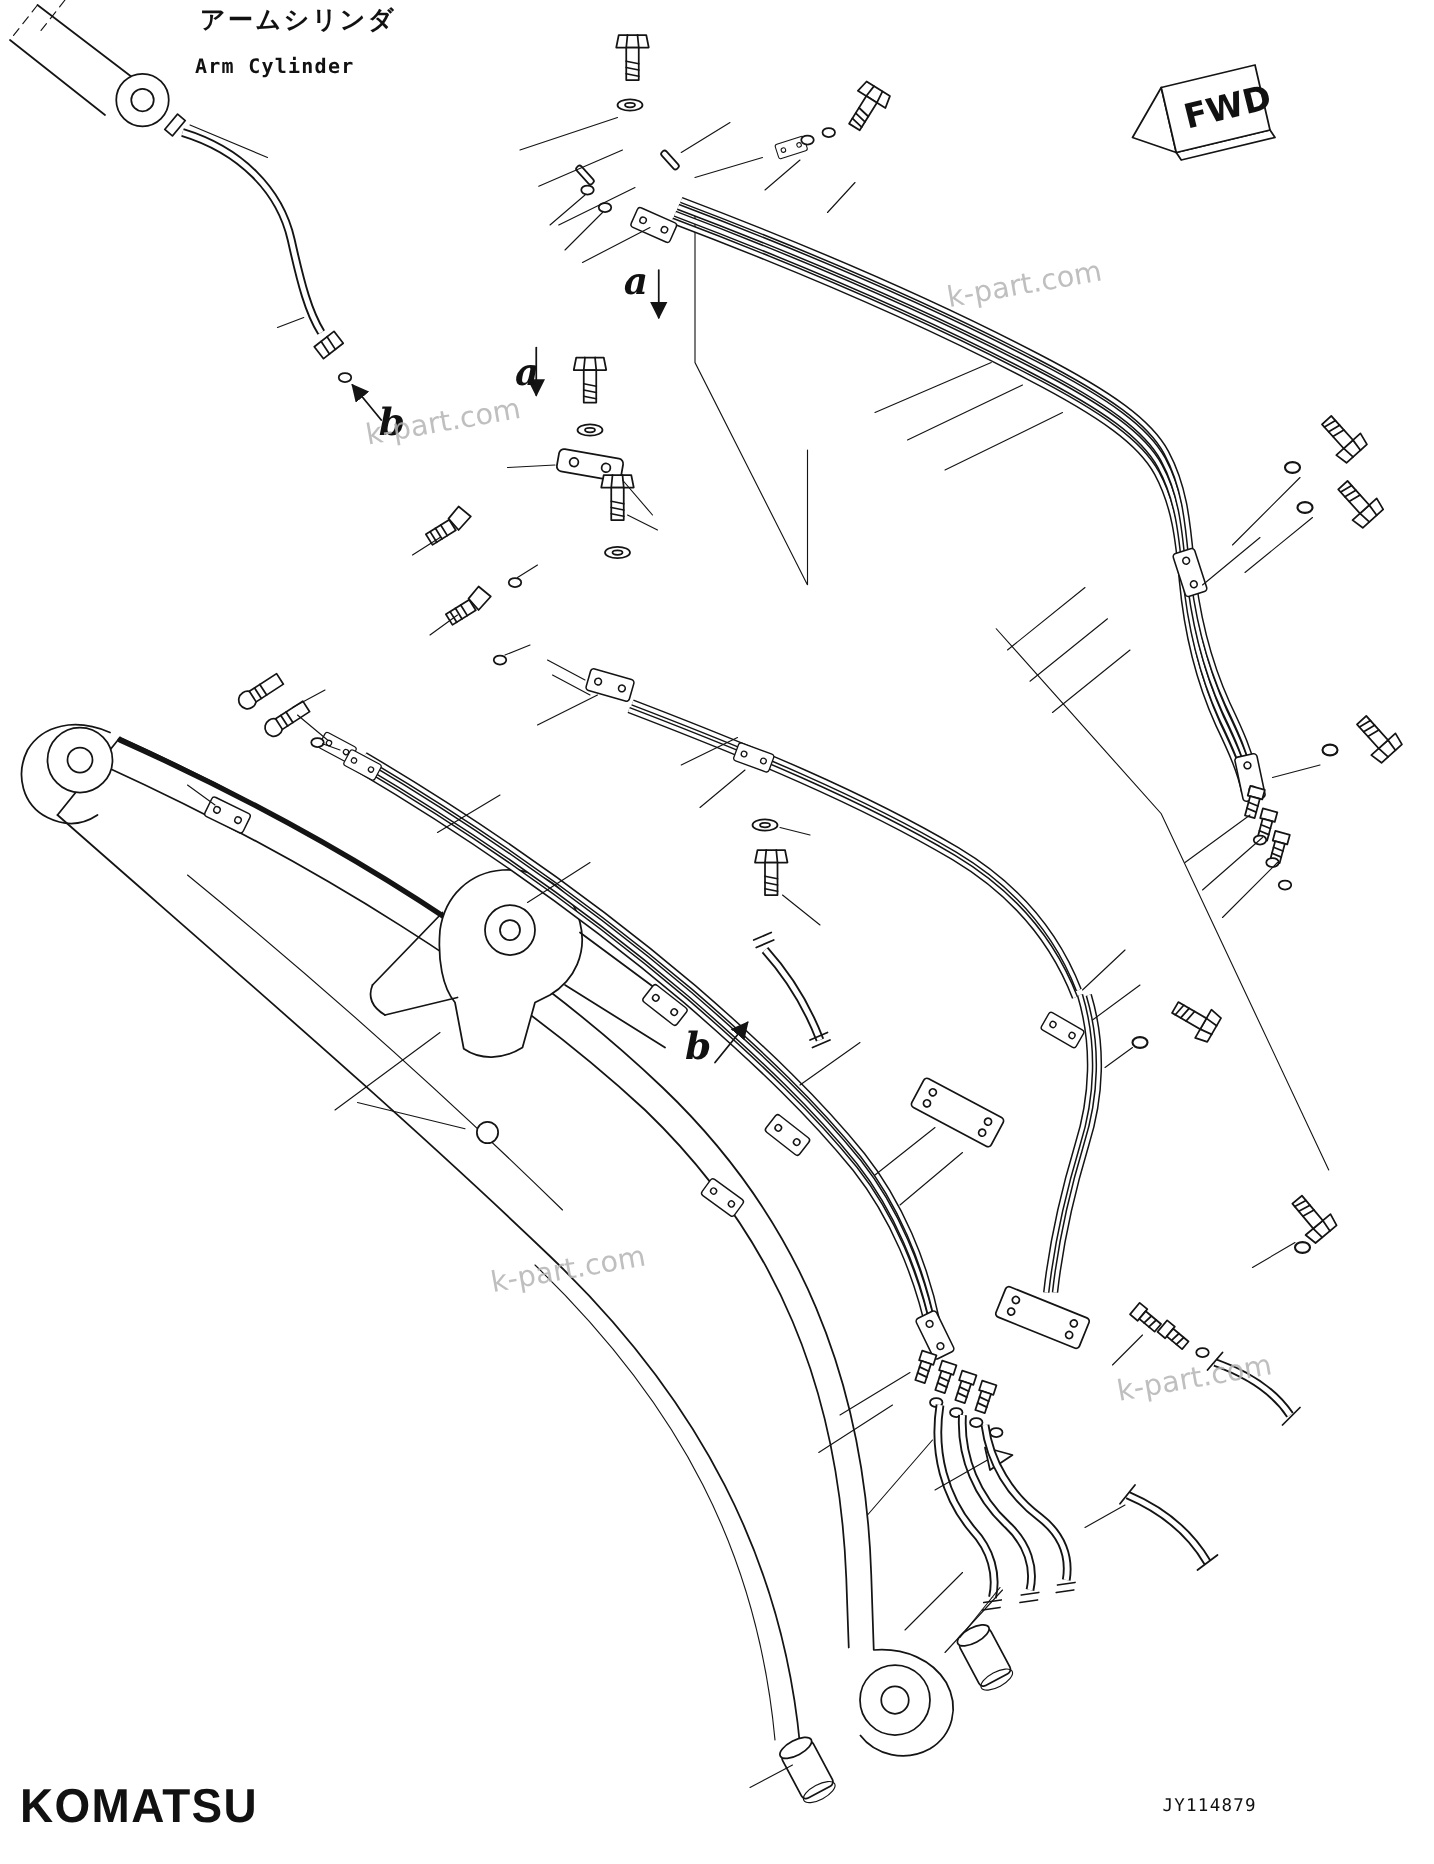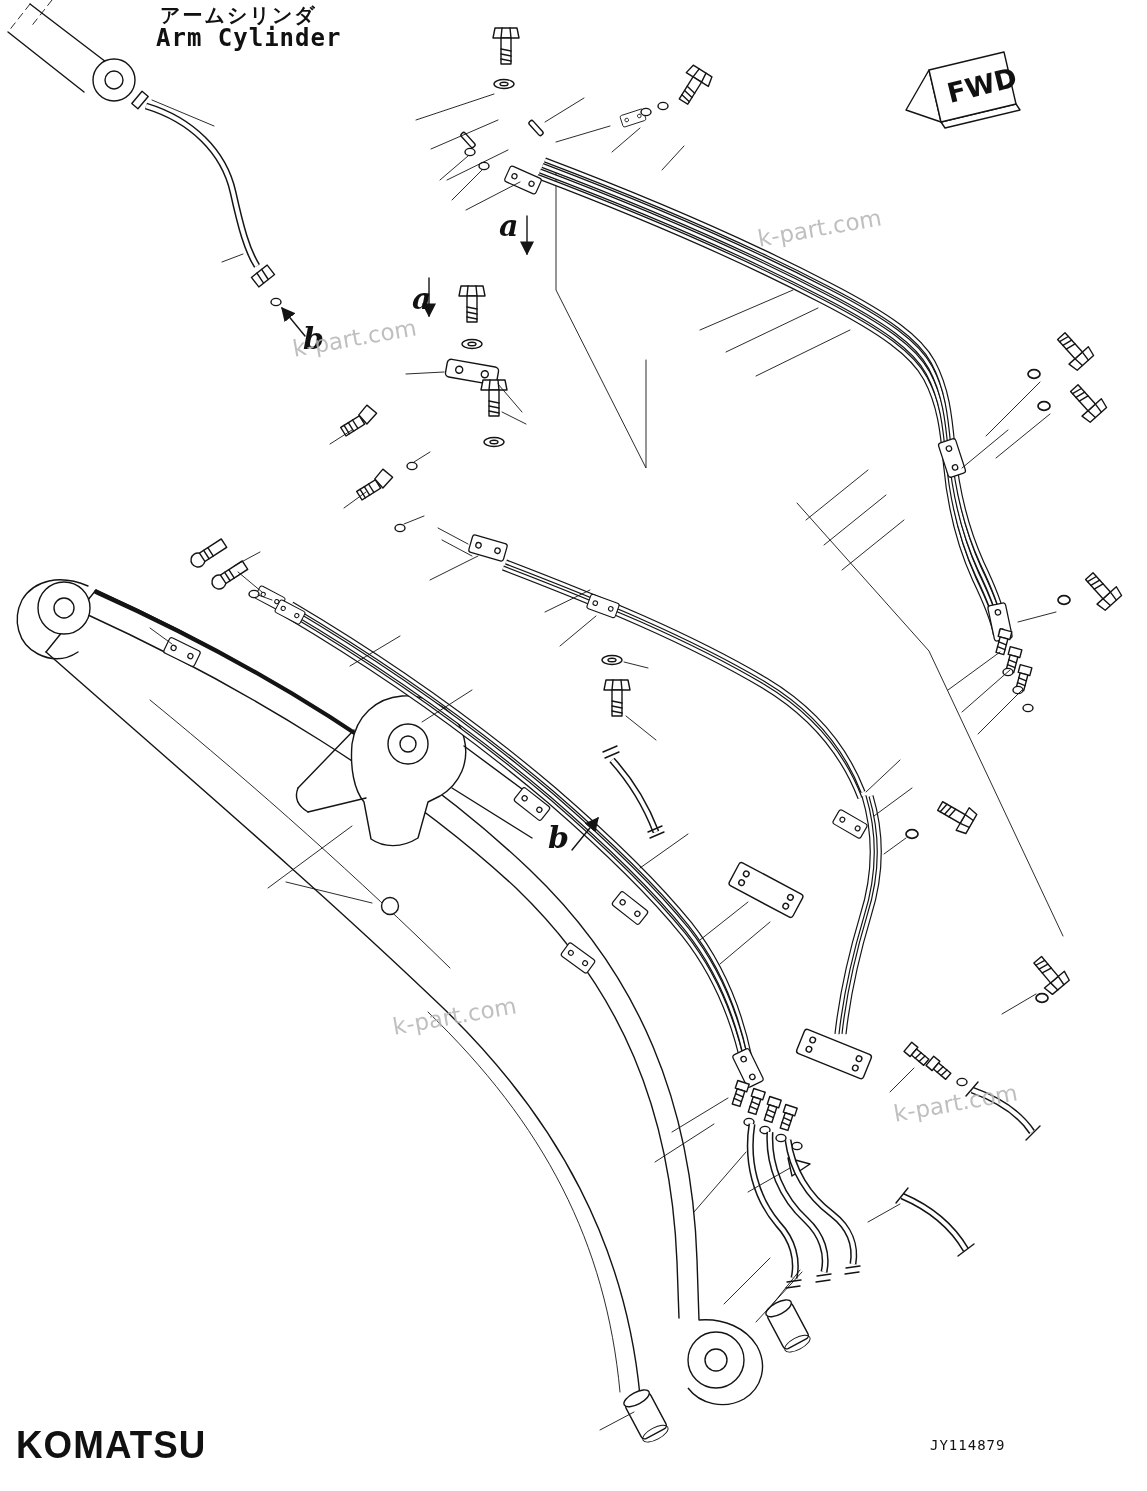--- a/index.html
+++ b/index.html
@@ -12,21 +12,21 @@
   .band{fill:none;stroke:#141414;stroke-width:4.2;stroke-linecap:round}
   .fillw{fill:#ffffff;stroke:#141414;stroke-width:1.4;stroke-linejoin:round}
   .tube-o{fill:none;stroke:#141414;stroke-width:5.2}
   .tube-i{fill:none;stroke:#ffffff;stroke-width:2.8}
   .hose-o{fill:none;stroke:#141414;stroke-width:7}
   .hose-i{fill:none;stroke:#ffffff;stroke-width:4}
   .dash{stroke-dasharray:7 5}
   
   .label{position:absolute;white-space:nowrap;}
   .jp-title{left:160px;top:2px;font-size:20px;font-weight:600;letter-spacing:2px;text-align:center;}
-  .en-title{left:156px;top:24px;font-size:24px;font-weight:600;letter-spacing:1px;font-family:"DejaVu Sans Mono",monospace;}
+  .en-title{left:156px;top:43px;font-size:16px;font-weight:600;letter-spacing:1px;font-family:"DejaVu Sans Mono",monospace;}
   .callout{font:italic 700 30px "DejaVu Serif",serif;}
   .co-a1{left:499px;top:208px}
   .co-a2{left:412px;top:281px}
   .co-b1{left:303px;top:321px}
   .co-b2{left:548px;top:820px}
   .watermark{position:absolute;color:#b5b5b5;font-size:23px;opacity:.85;transform:rotate(-10deg);white-space:nowrap;}
   .wm1{left:757px;top:215px}
   .wm2{left:292px;top:325px}
   .wm3{left:392px;top:1003px}
   .wm4{left:893px;top:1090px}

